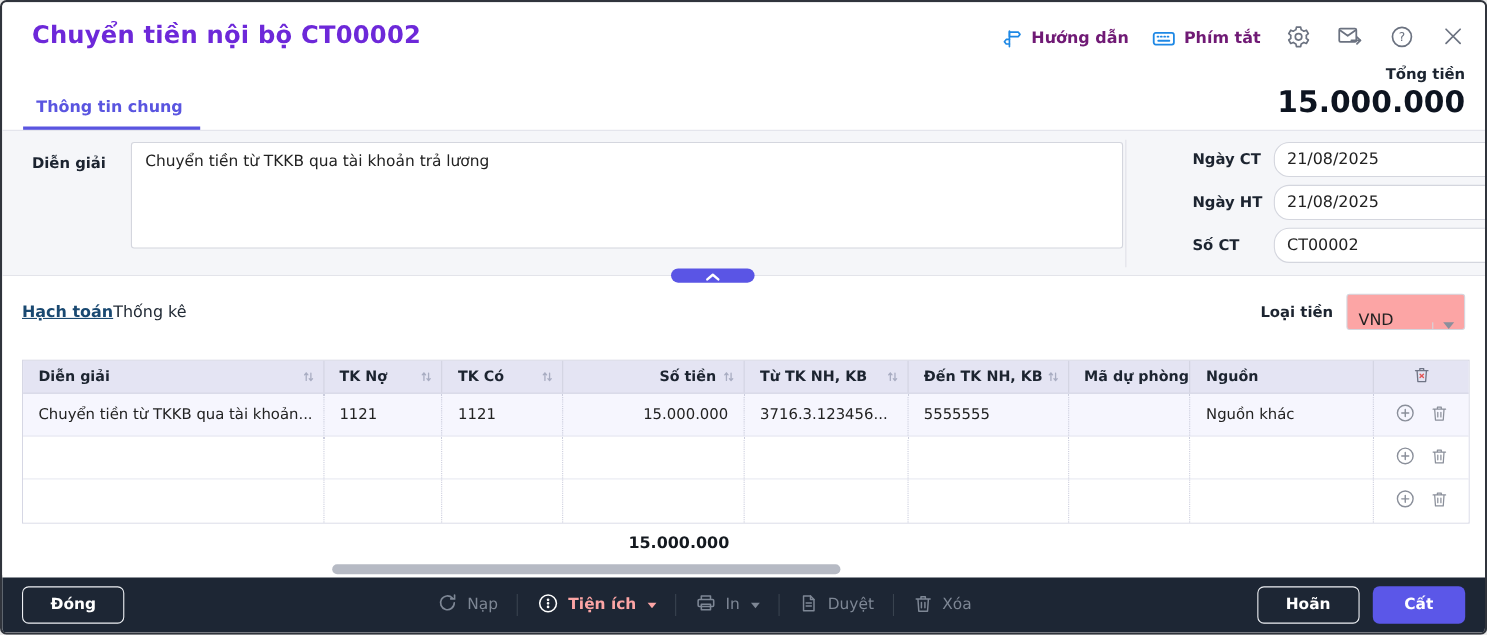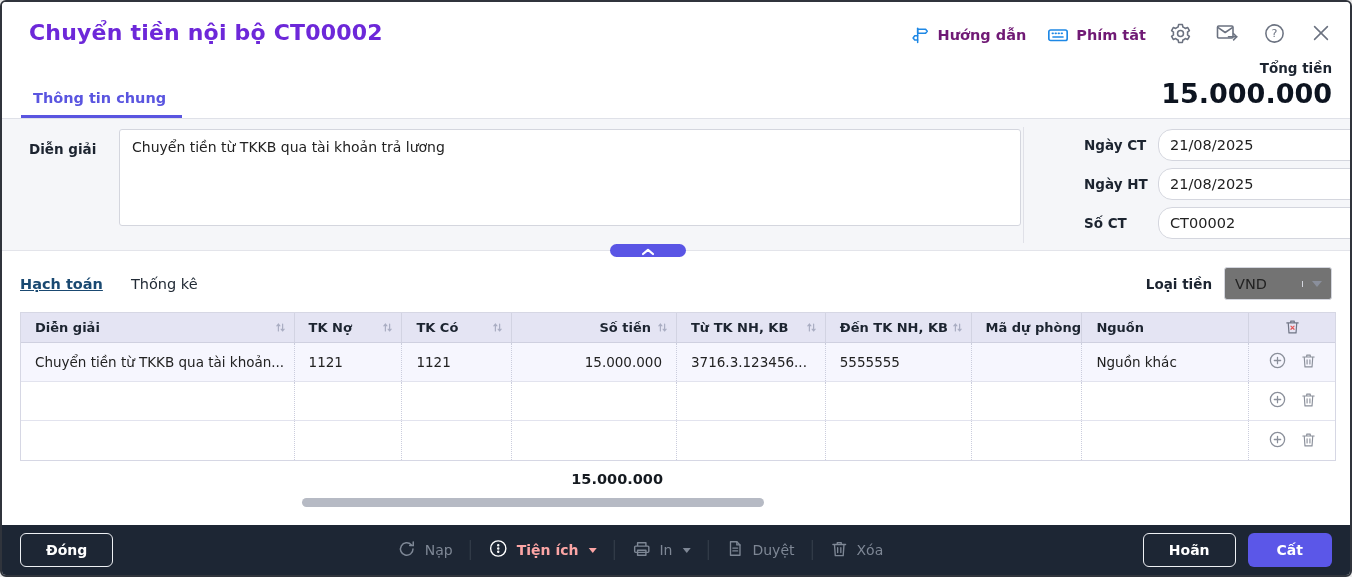--- a/index.html
+++ b/index.html
@@ -31,26 +31,26 @@
   .frow{ display:flex; align-items:center; }
   .flabel{ width:74px; font-size:13.5px; font-weight:700; color:#1c2430; }
   .fin-wrap{ position:relative; }
   .fin{ width:224px; height:32px; border:1px solid #d4d6de; border-radius:14px; background:#fff; padding:0 32px 0 11px; font-family:inherit; font-size:14.5px; color:#222; outline:none; }
   .fin.noicon{ padding-right:11px; }
   .cal{ position:absolute; right:8px; top:6px; cursor:pointer; }
   .collapse-pill{ position:absolute; left:608px; top:125px; width:76px; height:13px; background:#5a55e5; border-radius:7px; display:flex; align-items:center; justify-content:center; cursor:pointer; z-index:5; }
 
   
   .detail{ position:relative; background:#fff; }
-  .subtabs{ display:flex; align-items:center; padding:16px 18px 12px; gap:28px; }
+  .subtabs{ display:flex; align-items:center; padding:16px 18px 27px; }
   .subtab-active{ color:#1a4971; font-size:14.5px; font-weight:700; text-decoration:underline; cursor:pointer; }
   .subtab{ color:#222b36; font-size:14.5px; cursor:pointer; }
   .cur-group{ margin-left:auto; display:flex; align-items:center; gap:12px; }
   .cur-label{ font-size:13.5px; font-weight:700; color:#1c2430; }
-  .cur-select{ width:108px; height:33px; border:1px solid #d4d6de; border-radius:3px; background:#737373; display:flex; align-items:center; cursor:pointer; }
+  .cur-select{ width:108px; height:33px; border:1px solid #d4d6de; border-radius:3px; background:#fca5a5; display:flex; align-items:flex-end; cursor:pointer; }
   .cur-val{ flex:1; display:flex; align-items:center; padding-left:10px; font-size:14.5px; color:#222; }
   .cur-arrow{ width:29px; border-left:1px solid #d4d6de; display:flex; align-items:center; justify-content:center; }
   .tri-down{ width:0; height:0; border-left:5px solid transparent; border-right:5px solid transparent; border-top:6px solid #8a8f9c; }
 
   .tbl{ margin:0 18px; width:1316px; border:1px solid #d6d7e4; }
   .tr{ display:flex; }
   .thead{ height:30px; background:#e4e4f3; border-bottom:1px solid #cfd0e0; }
   .hc{ display:flex; align-items:center; padding:0 8px 0 14px; border-right:1px solid #d2d3e2; font-size:13px; font-weight:700; color:#1c2430; white-space:nowrap; overflow:hidden; }
   .hc:last-child{ border-right:none; }
   .sort{ margin-left:auto; flex:0 0 auto; display:flex; cursor:pointer; }

